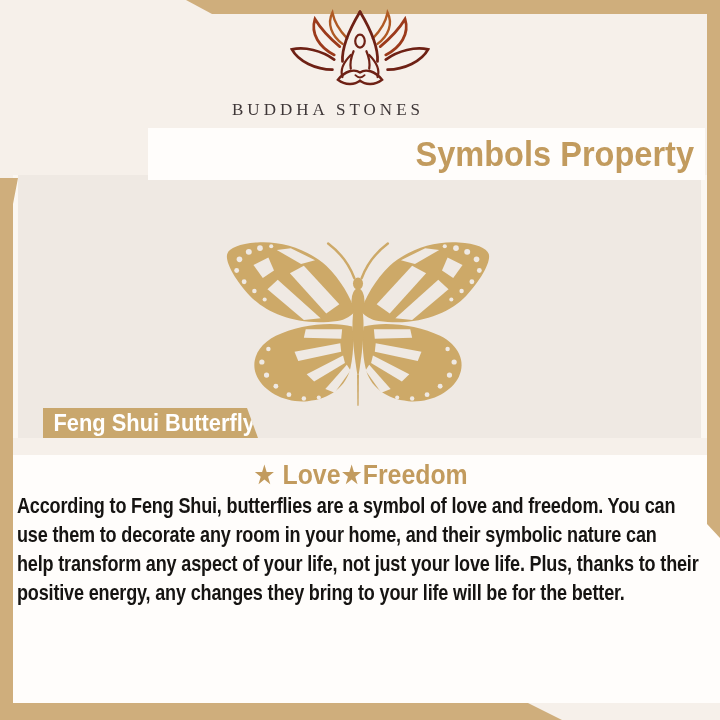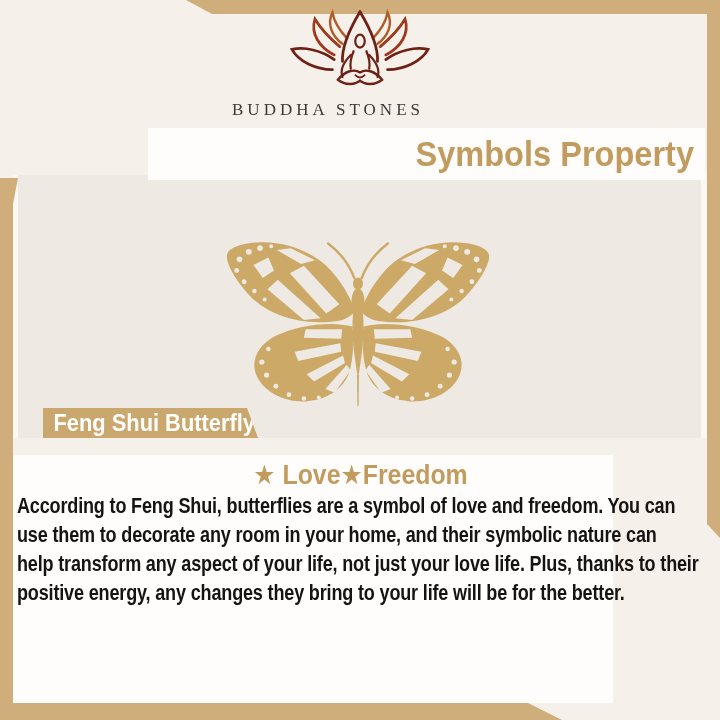--- a/index.html
+++ b/index.html
@@ -78,21 +78,21 @@
     clip-path:polygon(0 0,calc(100% - 11px) 0,100% 100%,0 100%);
     z-index:4;display:flex;align-items:center;margin-left:30px;
   }
   .label-text{
     color:#ffffff;font-weight:700;font-size:23px;padding-left:11px;
     display:inline-block;transform:scaleX(0.95);transform-origin:left center;
     white-space:nowrap;
   }
   
   .content-section{
-    position:absolute;left:13px;top:455px;width:600px;height:248px;
+    position:absolute;left:13px;top:455px;width:707px;height:248px;
     background:var(--white-panel);z-index:2;
   }
   .tagline{
     position:absolute;left:0;top:4px;width:694px;text-align:center;
     font-size:27px;font-weight:700;color:var(--accent-text-gold);
   }
   .tagline .cond{display:inline-block;transform:scaleX(0.92);transform-origin:center;white-space:nowrap;}
   .paragraph{position:absolute;left:4px;top:36px;width:698px;color:var(--text-dark);}
   .para-line{
     font-size:22px;font-weight:700;line-height:29px;letter-spacing:-0.2px;

